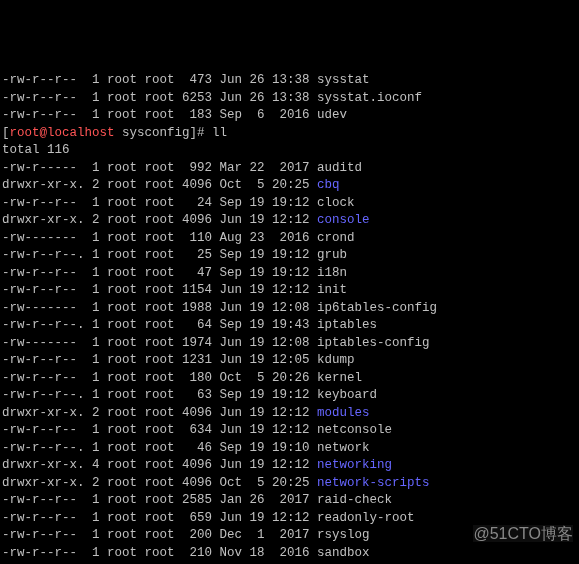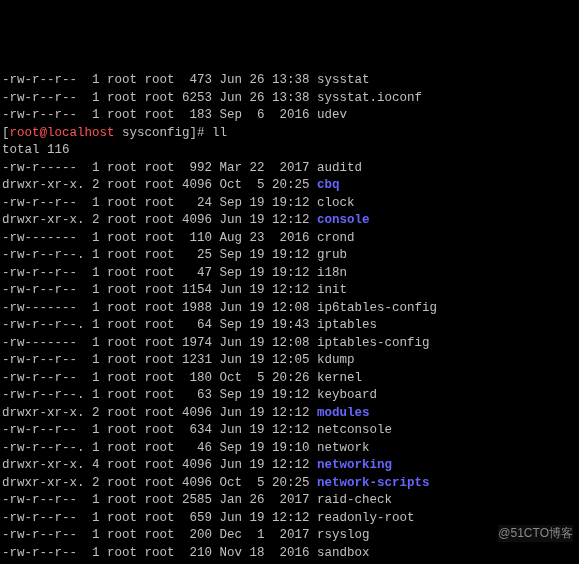--- a/index.html
+++ b/index.html
@@ -12,28 +12,28 @@
     line-height: 17.5px;
     width: 579px;
     height: 564px;
     box-sizing: border-box;
     overflow: hidden;
     white-space: pre;
   }
   .line { white-space: pre; }
   .prompt-user { color: #ff5555; text-align: center; }
   .prompt-path { color: #c0c0c0; }
-  .dir { color: #6666ff; font-weight: bold; }
+  .dir { color: #6666ff; font-weight: normal; }
   .watermark {
     position: absolute;
     bottom: 22px;
     right: 6px;
     color: #888888;
     font-family: Arial, sans-serif;
-    font-size: 12px;
+    font-size: 16px;
     background: rgba(255,255,255,0.05);
     margin-top: 14px;
   }
 </style>
 </head>
 <body>
 
 
 
 <div id="terminal"><div class="line">-rw-r--r--  1 root root  473 Jun 26 13:38 sysstat</div><div class="line">-rw-r--r--  1 root root 6253 Jun 26 13:38 sysstat.ioconf</div><div class="line">-rw-r--r--  1 root root  183 Sep  6  2016 udev</div><div class="line">[<span class="prompt-user">root@localhost</span> <span class="prompt-path">sysconfig</span>]# ll</div><div class="line">total 116</div><div class="line">-rw-r-----  1 root root  992 Mar 22  2017 auditd</div><div class="line">drwxr-xr-x. 2 root root 4096 Oct  5 20:25 <span class="dir">cbq</span></div><div class="line">-rw-r--r--  1 root root   24 Sep 19 19:12 clock</div><div class="line">drwxr-xr-x. 2 root root 4096 Jun 19 12:12 <span class="dir">console</span></div><div class="line">-rw-------  1 root root  110 Aug 23  2016 crond</div><div class="line">-rw-r--r--. 1 root root   25 Sep 19 19:12 grub</div><div class="line">-rw-r--r--  1 root root   47 Sep 19 19:12 i18n</div><div class="line">-rw-r--r--  1 root root 1154 Jun 19 12:12 init</div><div class="line">-rw-------  1 root root 1988 Jun 19 12:08 ip6tables-config</div><div class="line">-rw-r--r--. 1 root root   64 Sep 19 19:43 iptables</div><div class="line">-rw-------  1 root root 1974 Jun 19 12:08 iptables-config</div><div class="line">-rw-r--r--  1 root root 1231 Jun 19 12:05 kdump</div><div class="line">-rw-r--r--  1 root root  180 Oct  5 20:26 kernel</div><div class="line">-rw-r--r--. 1 root root   63 Sep 19 19:12 keyboard</div><div class="line">drwxr-xr-x. 2 root root 4096 Jun 19 12:12 <span class="dir">modules</span></div><div class="line">-rw-r--r--  1 root root  634 Jun 19 12:12 netconsole</div><div class="line">-rw-r--r--. 1 root root   46 Sep 19 19:10 network</div><div class="line">drwxr-xr-x. 4 root root 4096 Jun 19 12:12 <span class="dir">networking</span></div><div class="line">drwxr-xr-x. 2 root root 4096 Oct  5 20:25 <span class="dir">network-scripts</span></div><div class="line">-rw-r--r--  1 root root 2585 Jan 26  2017 raid-check</div><div class="line">-rw-r--r--  1 root root  659 Jun 19 12:12 readonly-root</div><div class="line">-rw-r--r--  1 root root  200 Dec  1  2017 rsyslog</div><div class="line">-rw-r--r--  1 root root  210 Nov 18  2016 sandbox</div><div class="line">-rw-r--r--  1 root root  553 Feb 27  2015 saslauthd</div></div>

